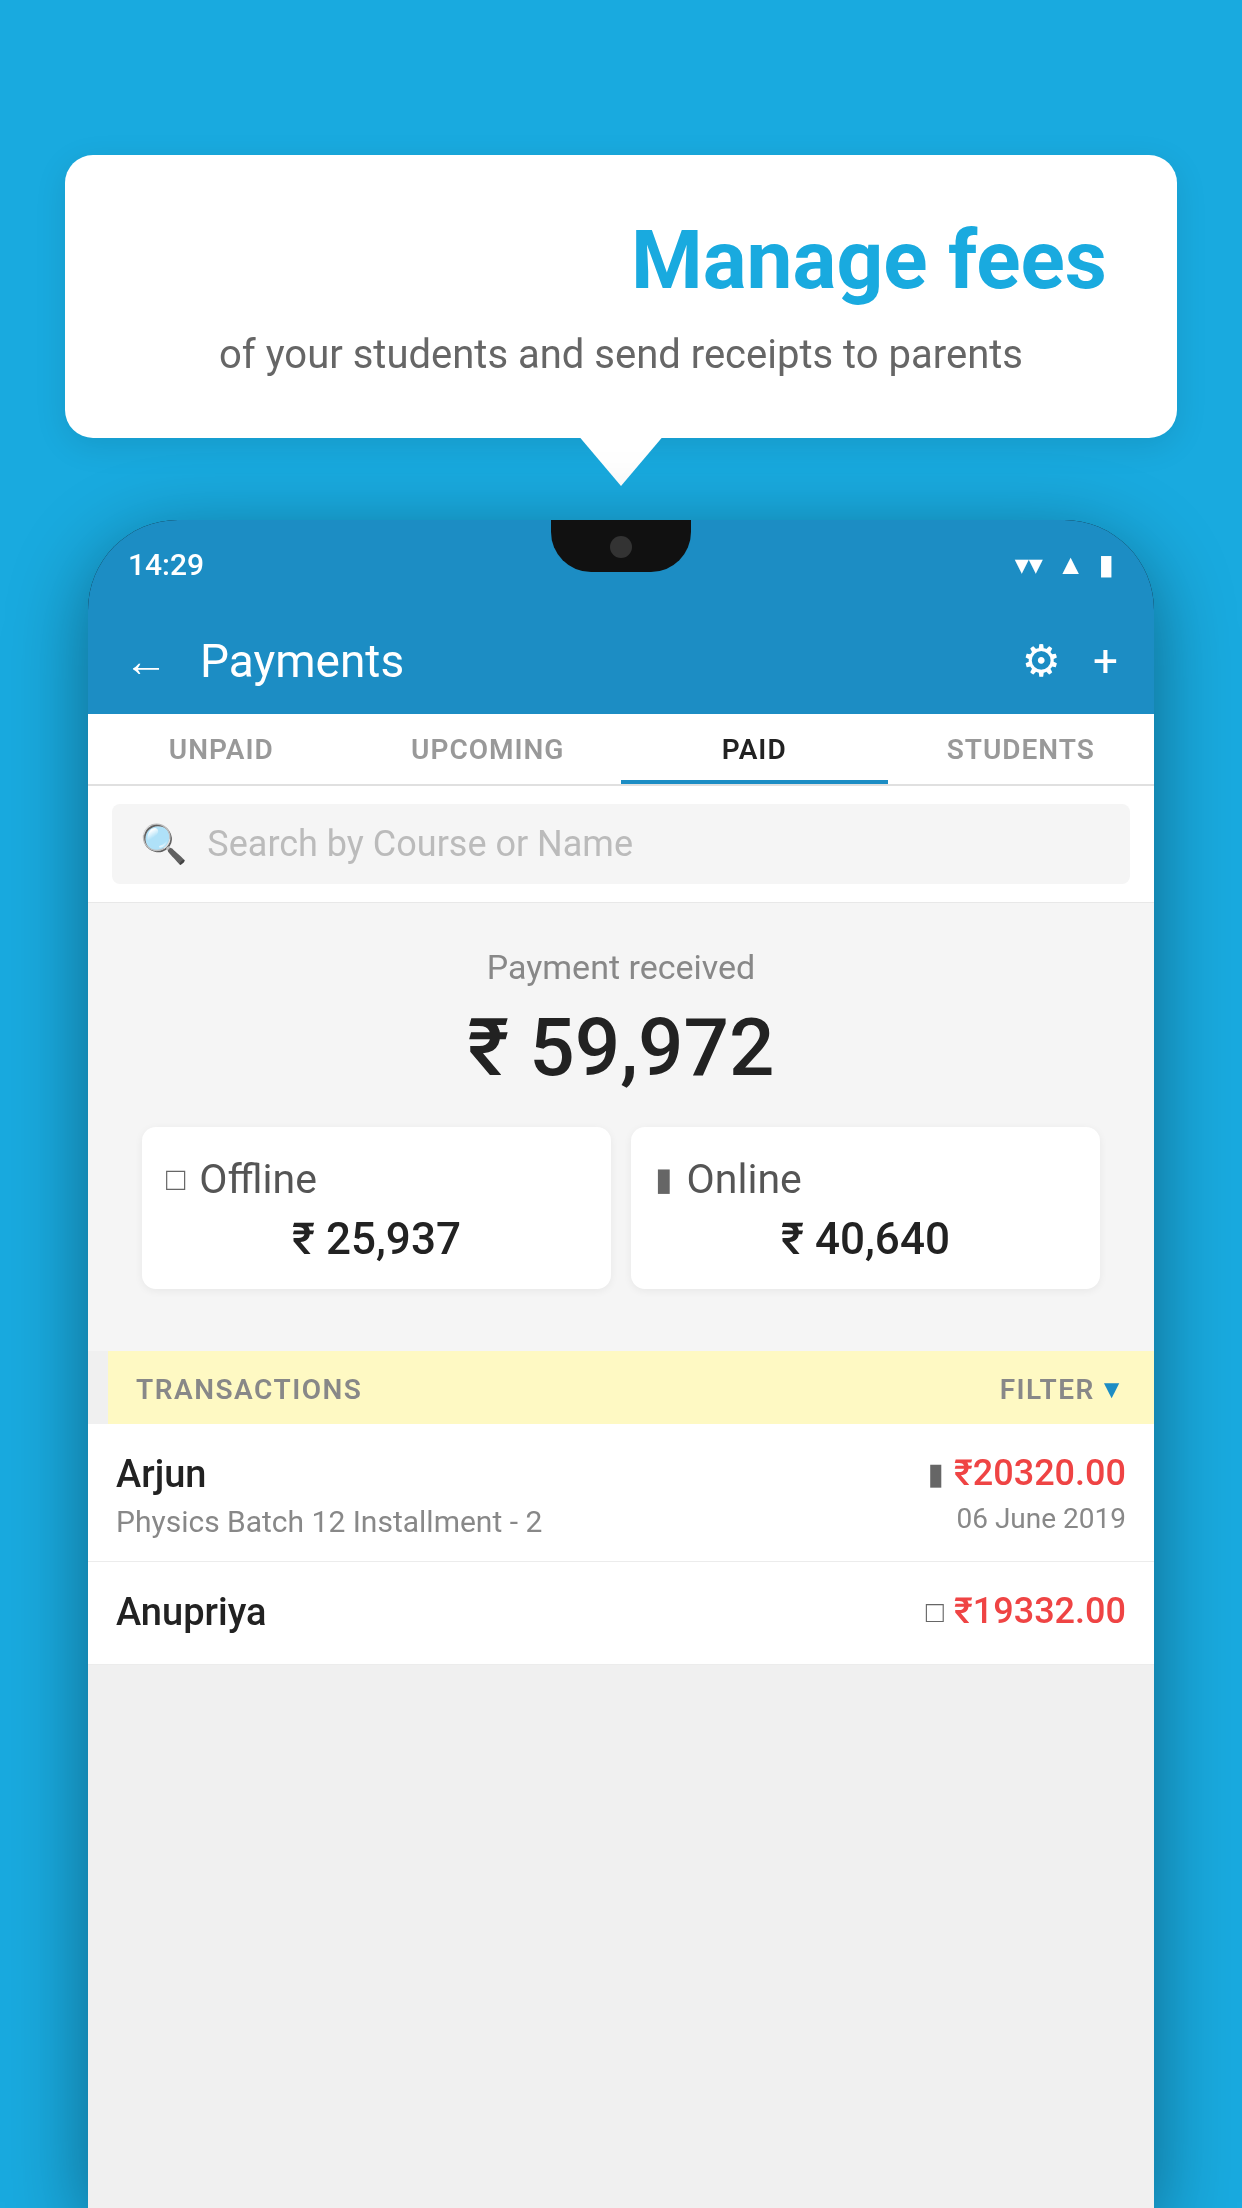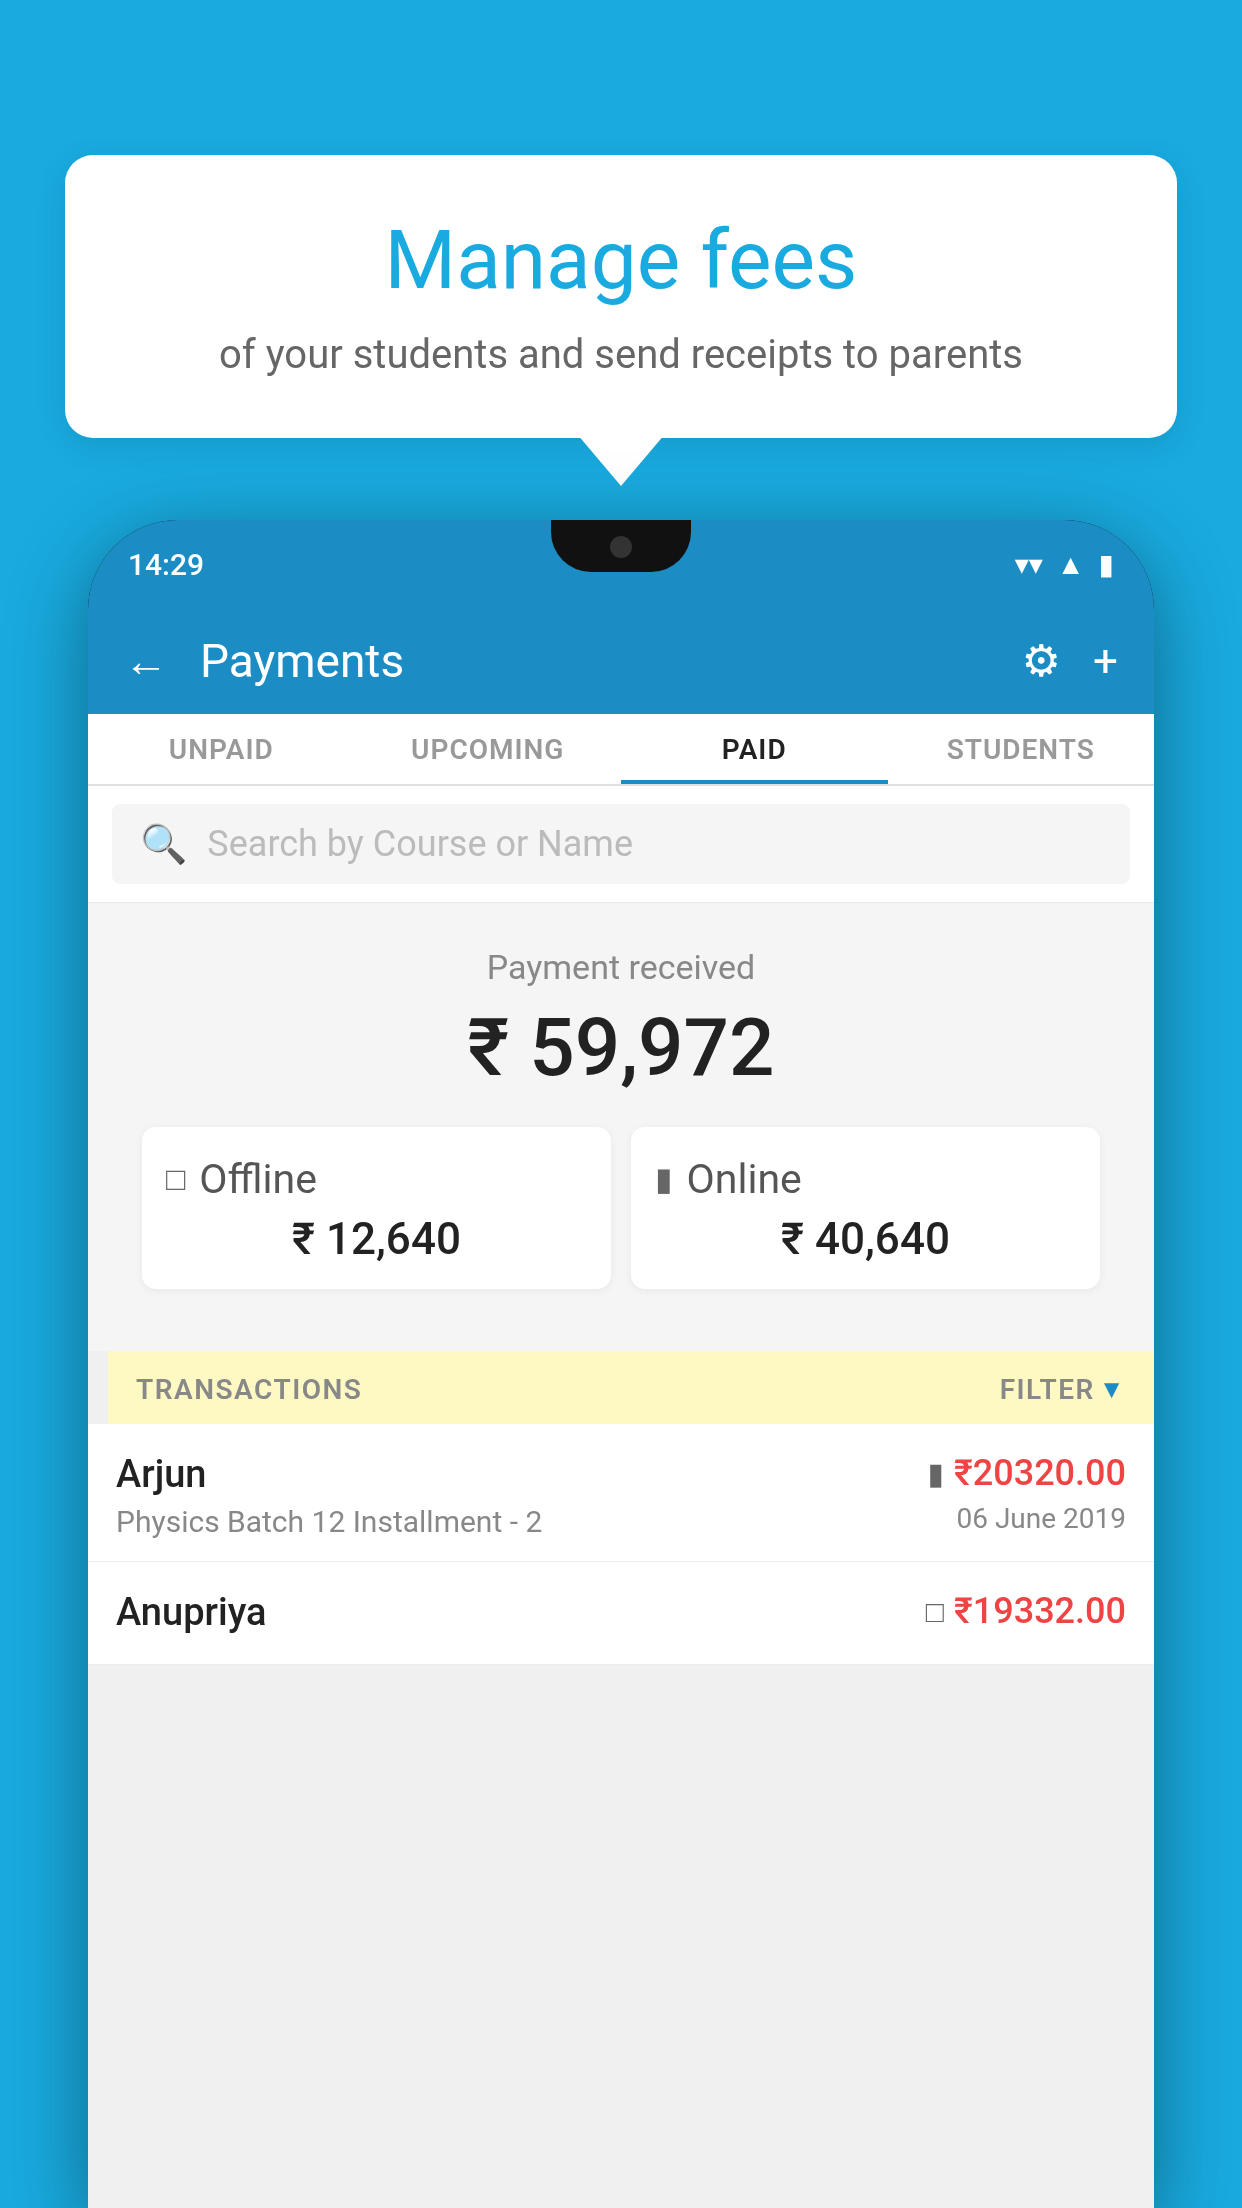--- a/index.html
+++ b/index.html
@@ -37,23 +37,23 @@
       bottom: -48px;
       left: 50%;
       transform: translateX(-50%);
       width: 0;
       height: 0;
       border-left: 44px solid transparent;
       border-right: 44px solid transparent;
       border-top: 52px solid #fff;
     }
     .bubble-title {
-      text-align: center;
+      text-align: right;
       font-size: 82px;
-      font-weight: 400;
+      font-weight: 700;
       color: #19AADF;
       line-height: 1.1;
       margin-bottom: 22px;
     }
     .bubble-subtitle {
       text-align: center;
       font-size: 40px;
       color: #666;
       font-weight: 400;
       line-height: 1.4;
@@ -403,21 +403,21 @@
     <div class="payment-summary">
       <div class="payment-received-label">Payment received</div>
       <div class="payment-amount">₹ 59,972</div>
 
       <div class="cards-row">
         <div class="payment-card">
           <div class="card-label-row">
             <span class="card-icon">□</span>
             <span class="card-label">Offline</span>
           </div>
-          <div class="card-amount">₹ 12,640</div>
+          <div class="card-amount">₹ 25,937</div>
         </div>
         <div class="payment-card">
           <div class="card-label-row">
             <span class="card-icon">▮</span>
             <span class="card-label">Online</span>
           </div>
           <div class="card-amount">₹ 40,640</div>
         </div>
       </div>
     </div>

